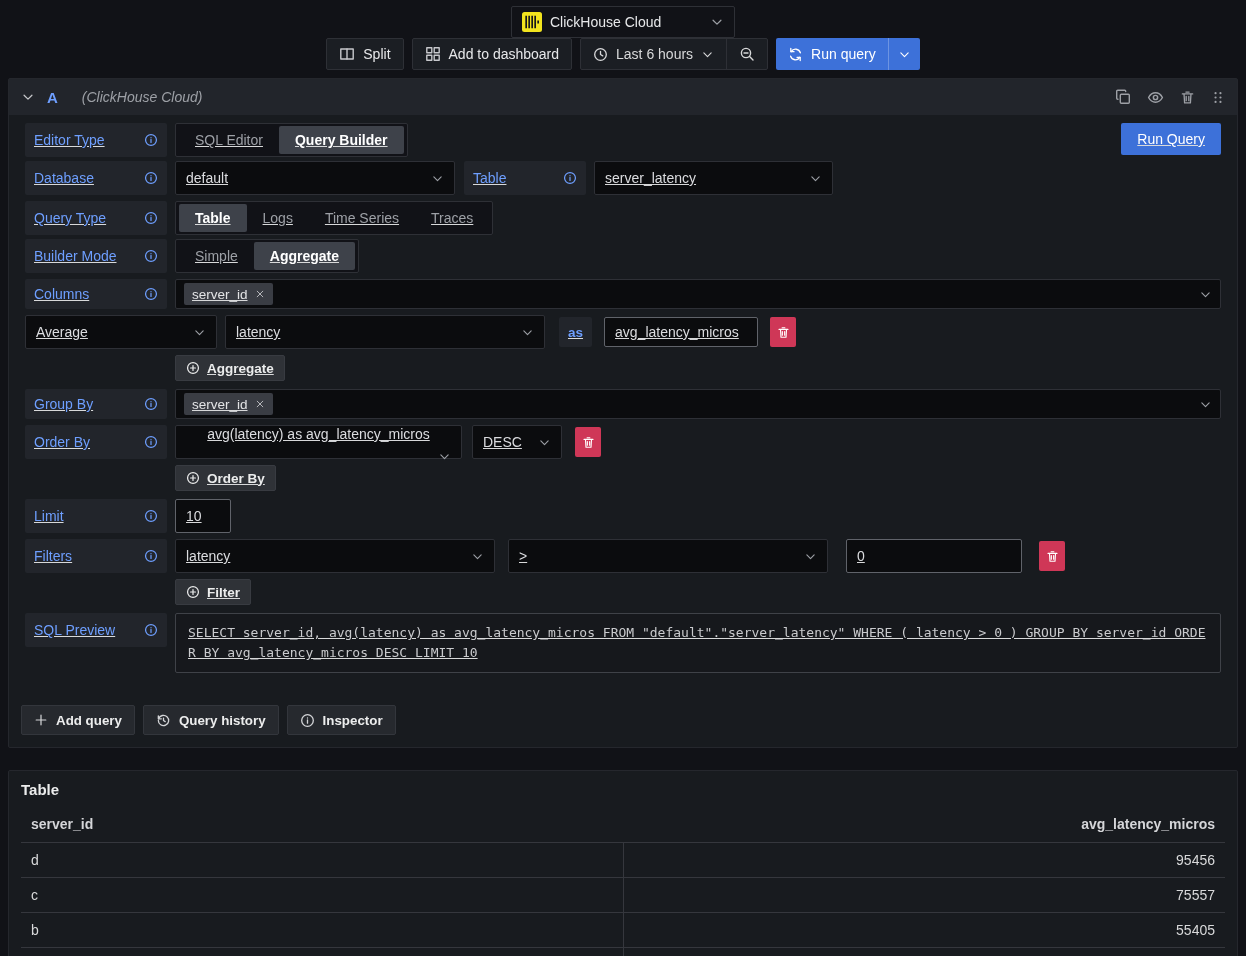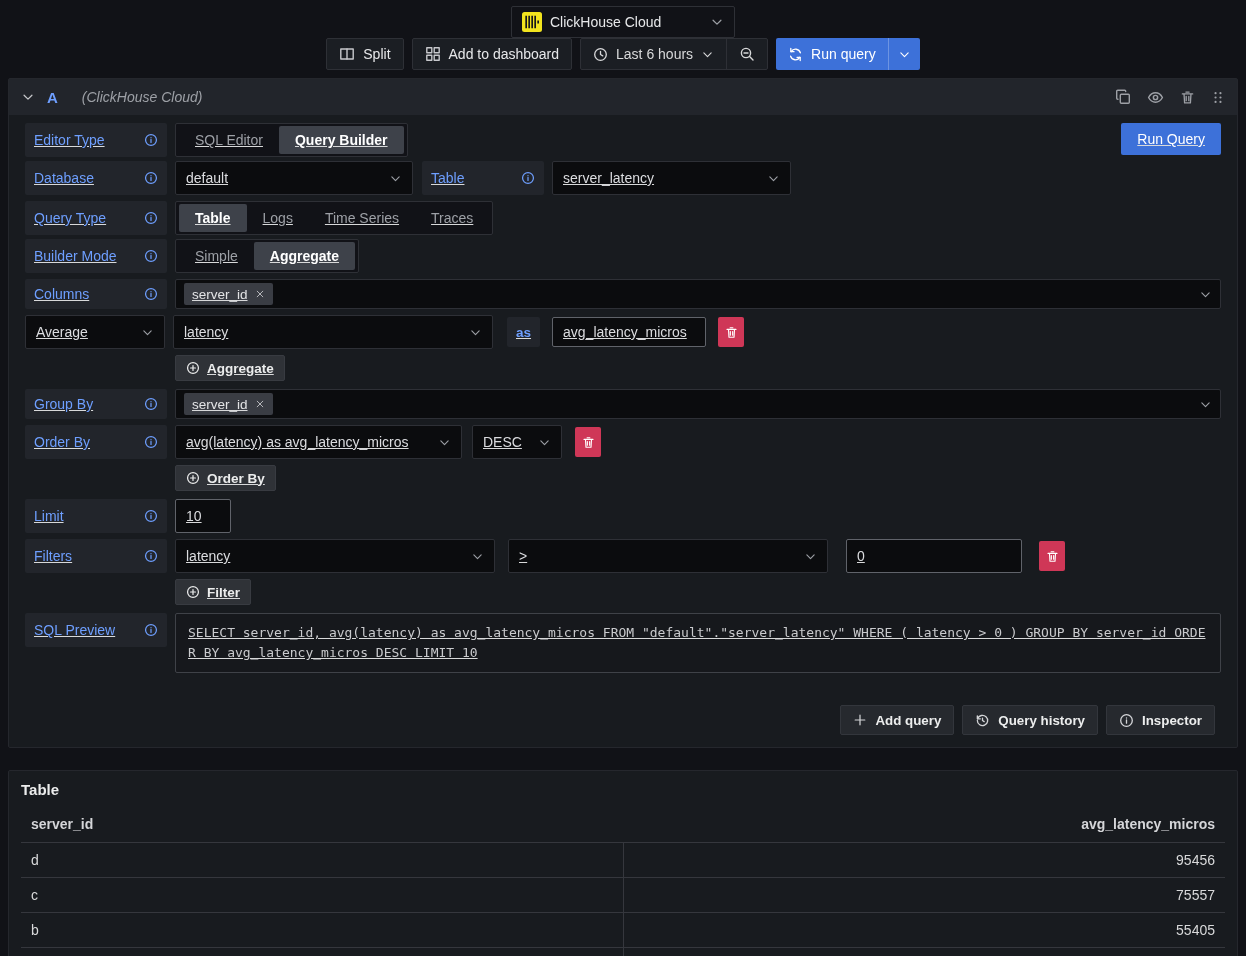--- a/index.html
+++ b/index.html
@@ -285,21 +285,21 @@
     <div class="qrow">
       <div class="lbl">
         <span>Database</span>
         <span class="info">
           <svg class="ico" width="14" height="14" viewBox="0 0 16 16">
               <circle cx="8" cy="8" r="6.2"></circle>
               <path d="M8 7.4v3.4M8 5.2v.1"></path>
             </svg>
         </span>
       </div>
-      <div class="select" style="width:238px;">
+      <div class="select" style="width:280px;">
         <span>default</span>
         <span class="chev">
           <svg class="ico" width="13" height="13" viewBox="0 0 16 16">
               <path d="M3.5 6l4.5 4.5L12.5 6"></path>
             </svg>
         </span>
       </div>
       <div class="lbl" style="width:122px;min-width:122px;margin-left:1px;">
         <span>Table</span>
         <span class="info">
@@ -374,21 +374,21 @@
         </span>
         <span class="chev">
           <svg class="ico" width="13" height="13" viewBox="0 0 16 16">
               <path d="M3.5 6l4.5 4.5L12.5 6"></path>
             </svg>
         </span>
       </div>
     </div>
 
     <div class="qrow" style="margin-top:6px;">
-      <div class="select" style="width:140px;text-align:right;">
+      <div class="select" style="width:192px;text-align:right;">
         <span>Average</span>
         <span class="chev">
           <svg class="ico" width="13" height="13" viewBox="0 0 16 16">
               <path d="M3.5 6l4.5 4.5L12.5 6"></path>
             </svg>
         </span>
       </div>
       <div class="select" style="width:320px;">
         <span>latency</span>
         <span class="chev">
@@ -448,21 +448,21 @@
     <div class="qrow" style="margin-top:6px;">
       <div class="lbl">
         <span>Order By</span>
         <span class="info">
           <svg class="ico" width="14" height="14" viewBox="0 0 16 16">
               <circle cx="8" cy="8" r="6.2"></circle>
               <path d="M8 7.4v3.4M8 5.2v.1"></path>
             </svg>
         </span>
       </div>
-      <div class="select" style="width:287px;">
+      <div class="select" style="width:287px;flex-direction:column;">
         <span>avg(latency) as avg_latency_micros</span>
         <span class="chev">
           <svg class="ico" width="13" height="13" viewBox="0 0 16 16">
               <path d="M3.5 6l4.5 4.5L12.5 6"></path>
             </svg>
         </span>
       </div>
       <div class="select" style="width:90px;margin-left:2px;">
         <span>DESC</span>
         <span class="chev">
@@ -555,21 +555,21 @@
         <span class="info">
           <svg class="ico" width="14" height="14" viewBox="0 0 16 16">
               <circle cx="8" cy="8" r="6.2"></circle>
               <path d="M8 7.4v3.4M8 5.2v.1"></path>
             </svg>
         </span>
       </div>
       <div class="sqlbox">SELECT server_id, avg(latency) as avg_latency_micros FROM "default"."server_latency" WHERE ( latency &gt; 0 ) GROUP BY server_id ORDER BY avg_latency_micros DESC LIMIT 10</div>
     </div>
 
-    <div class="qfooter" style="margin-left:-10px;justify-content:flex-end;">
+    <div class="qfooter" style="margin-left:-10px;">
       <button class="btn-foot">
         <span class="fico">
           <svg class="ico" width="14" height="14" viewBox="0 0 16 16">
               <path d="M8 2.5v11M2.5 8h11"></path>
             </svg>
         </span>
         <span>Add query</span>
       </button>
       <button class="btn-foot">
         <span class="fico">

